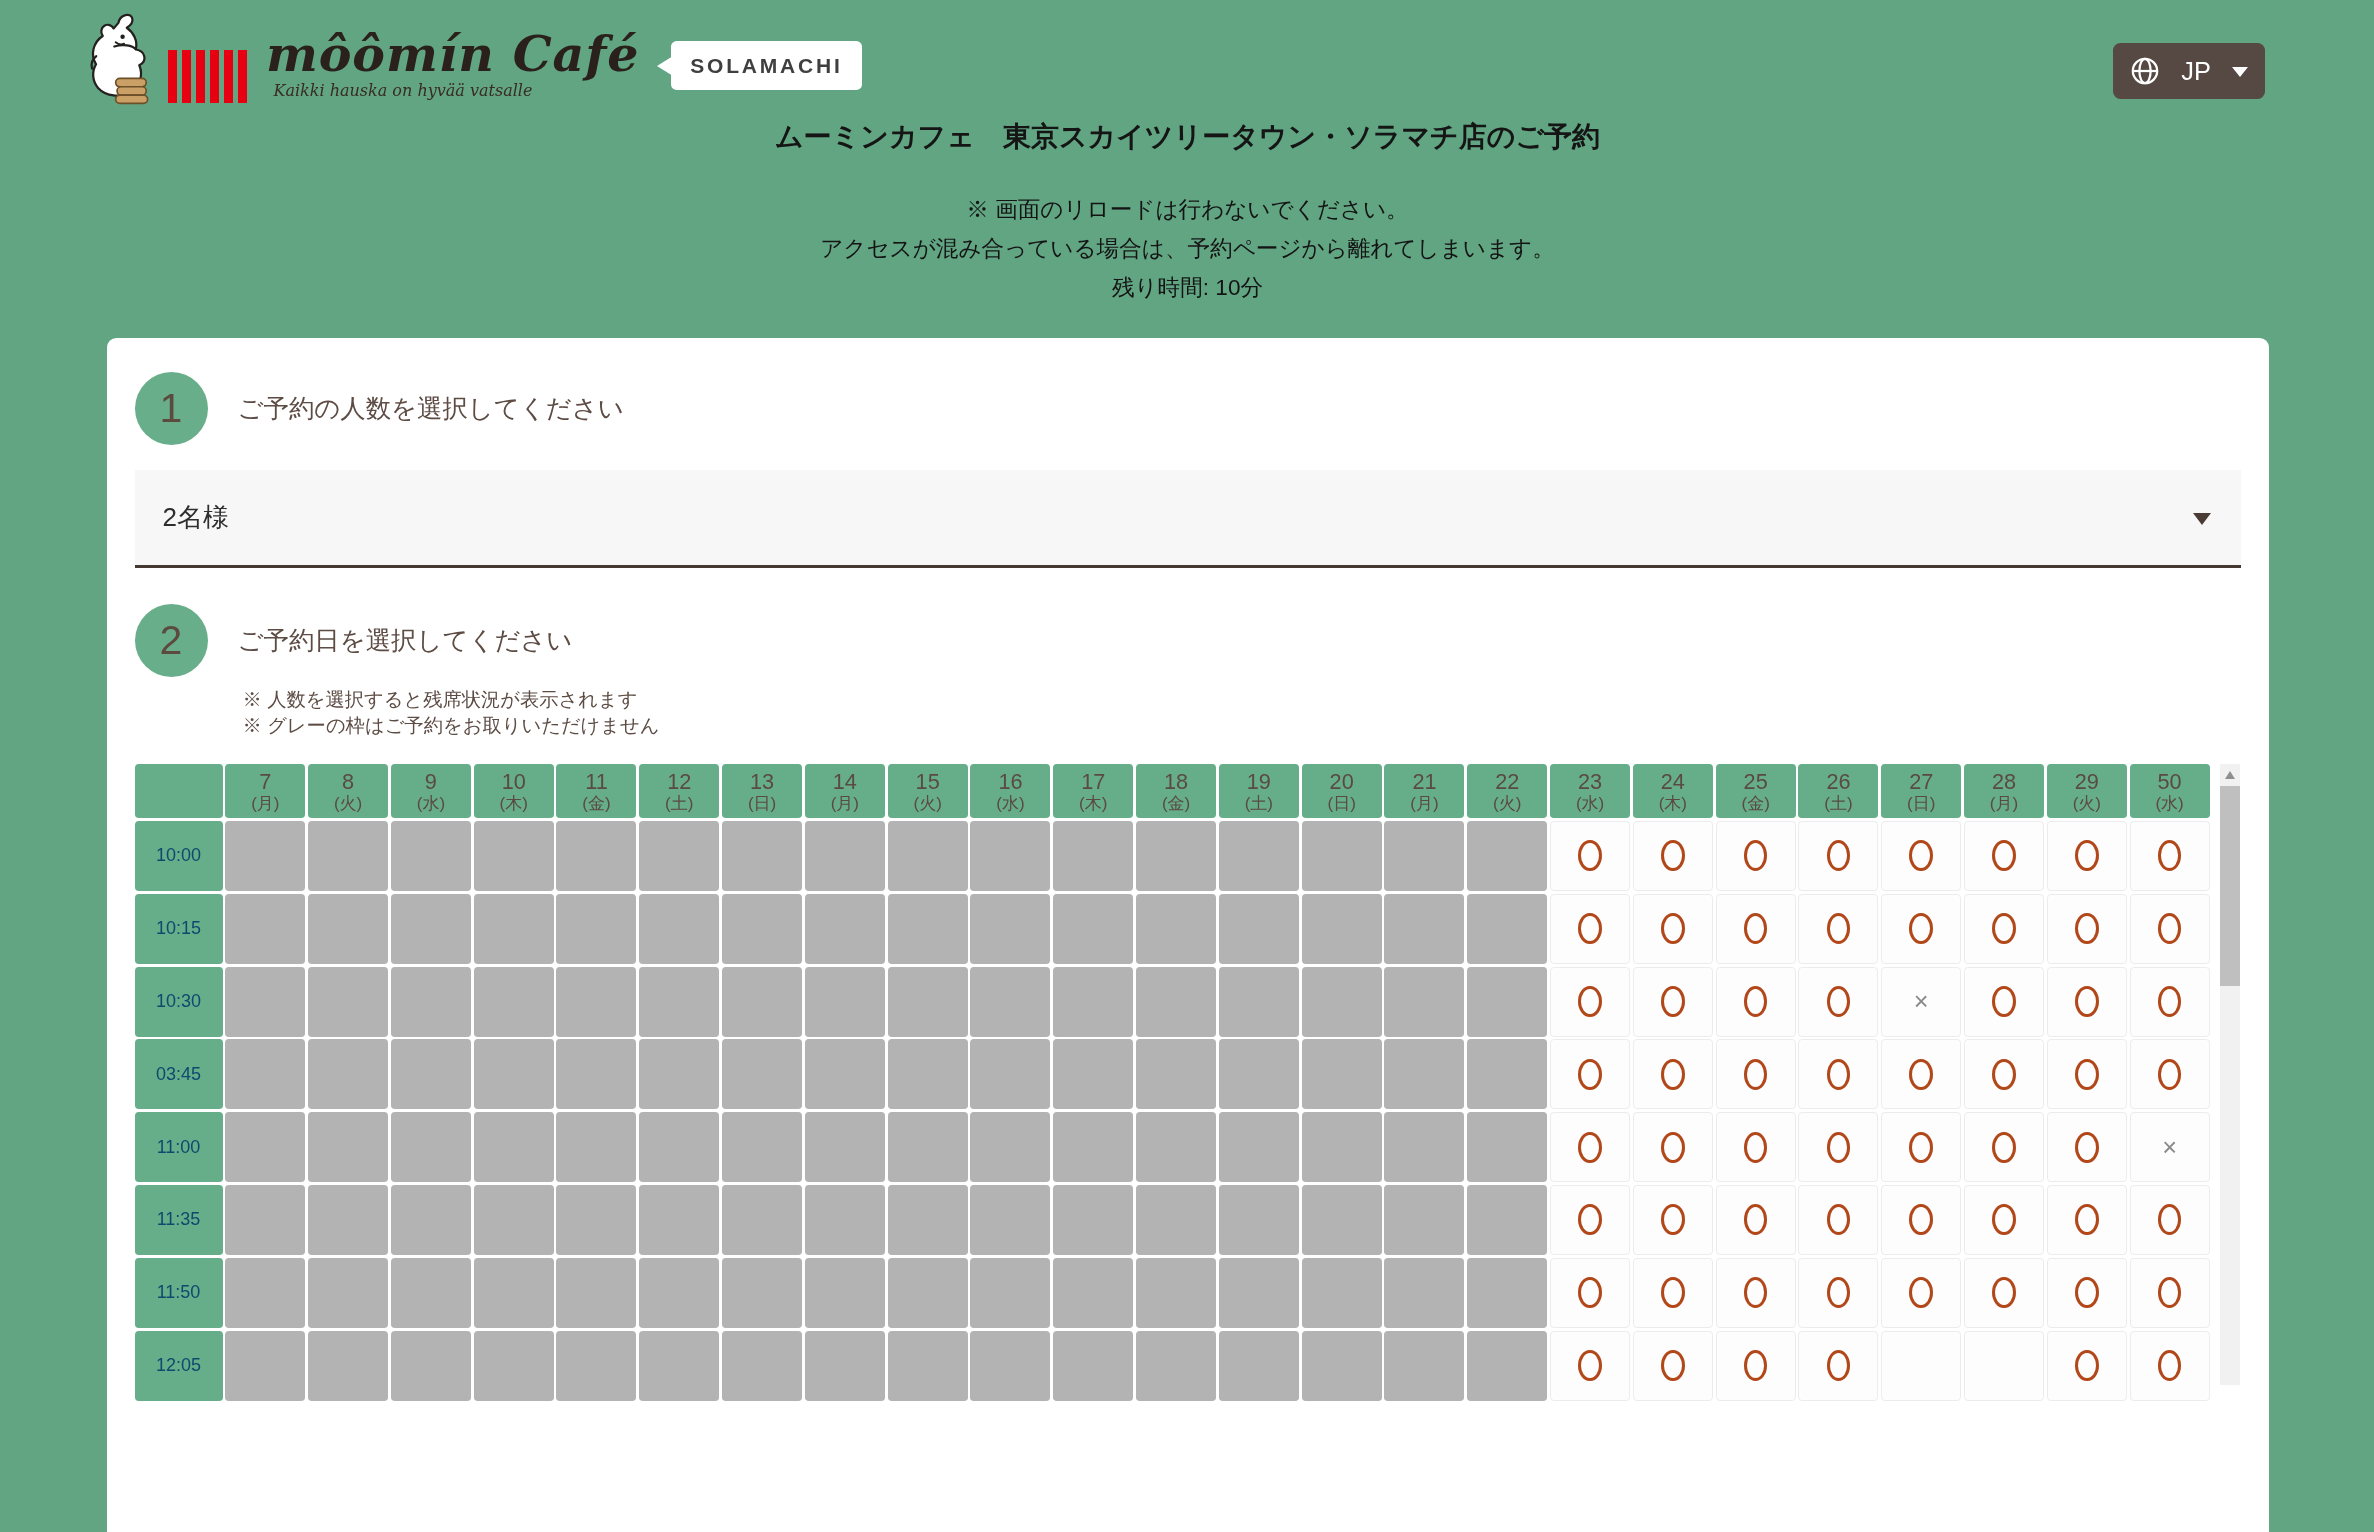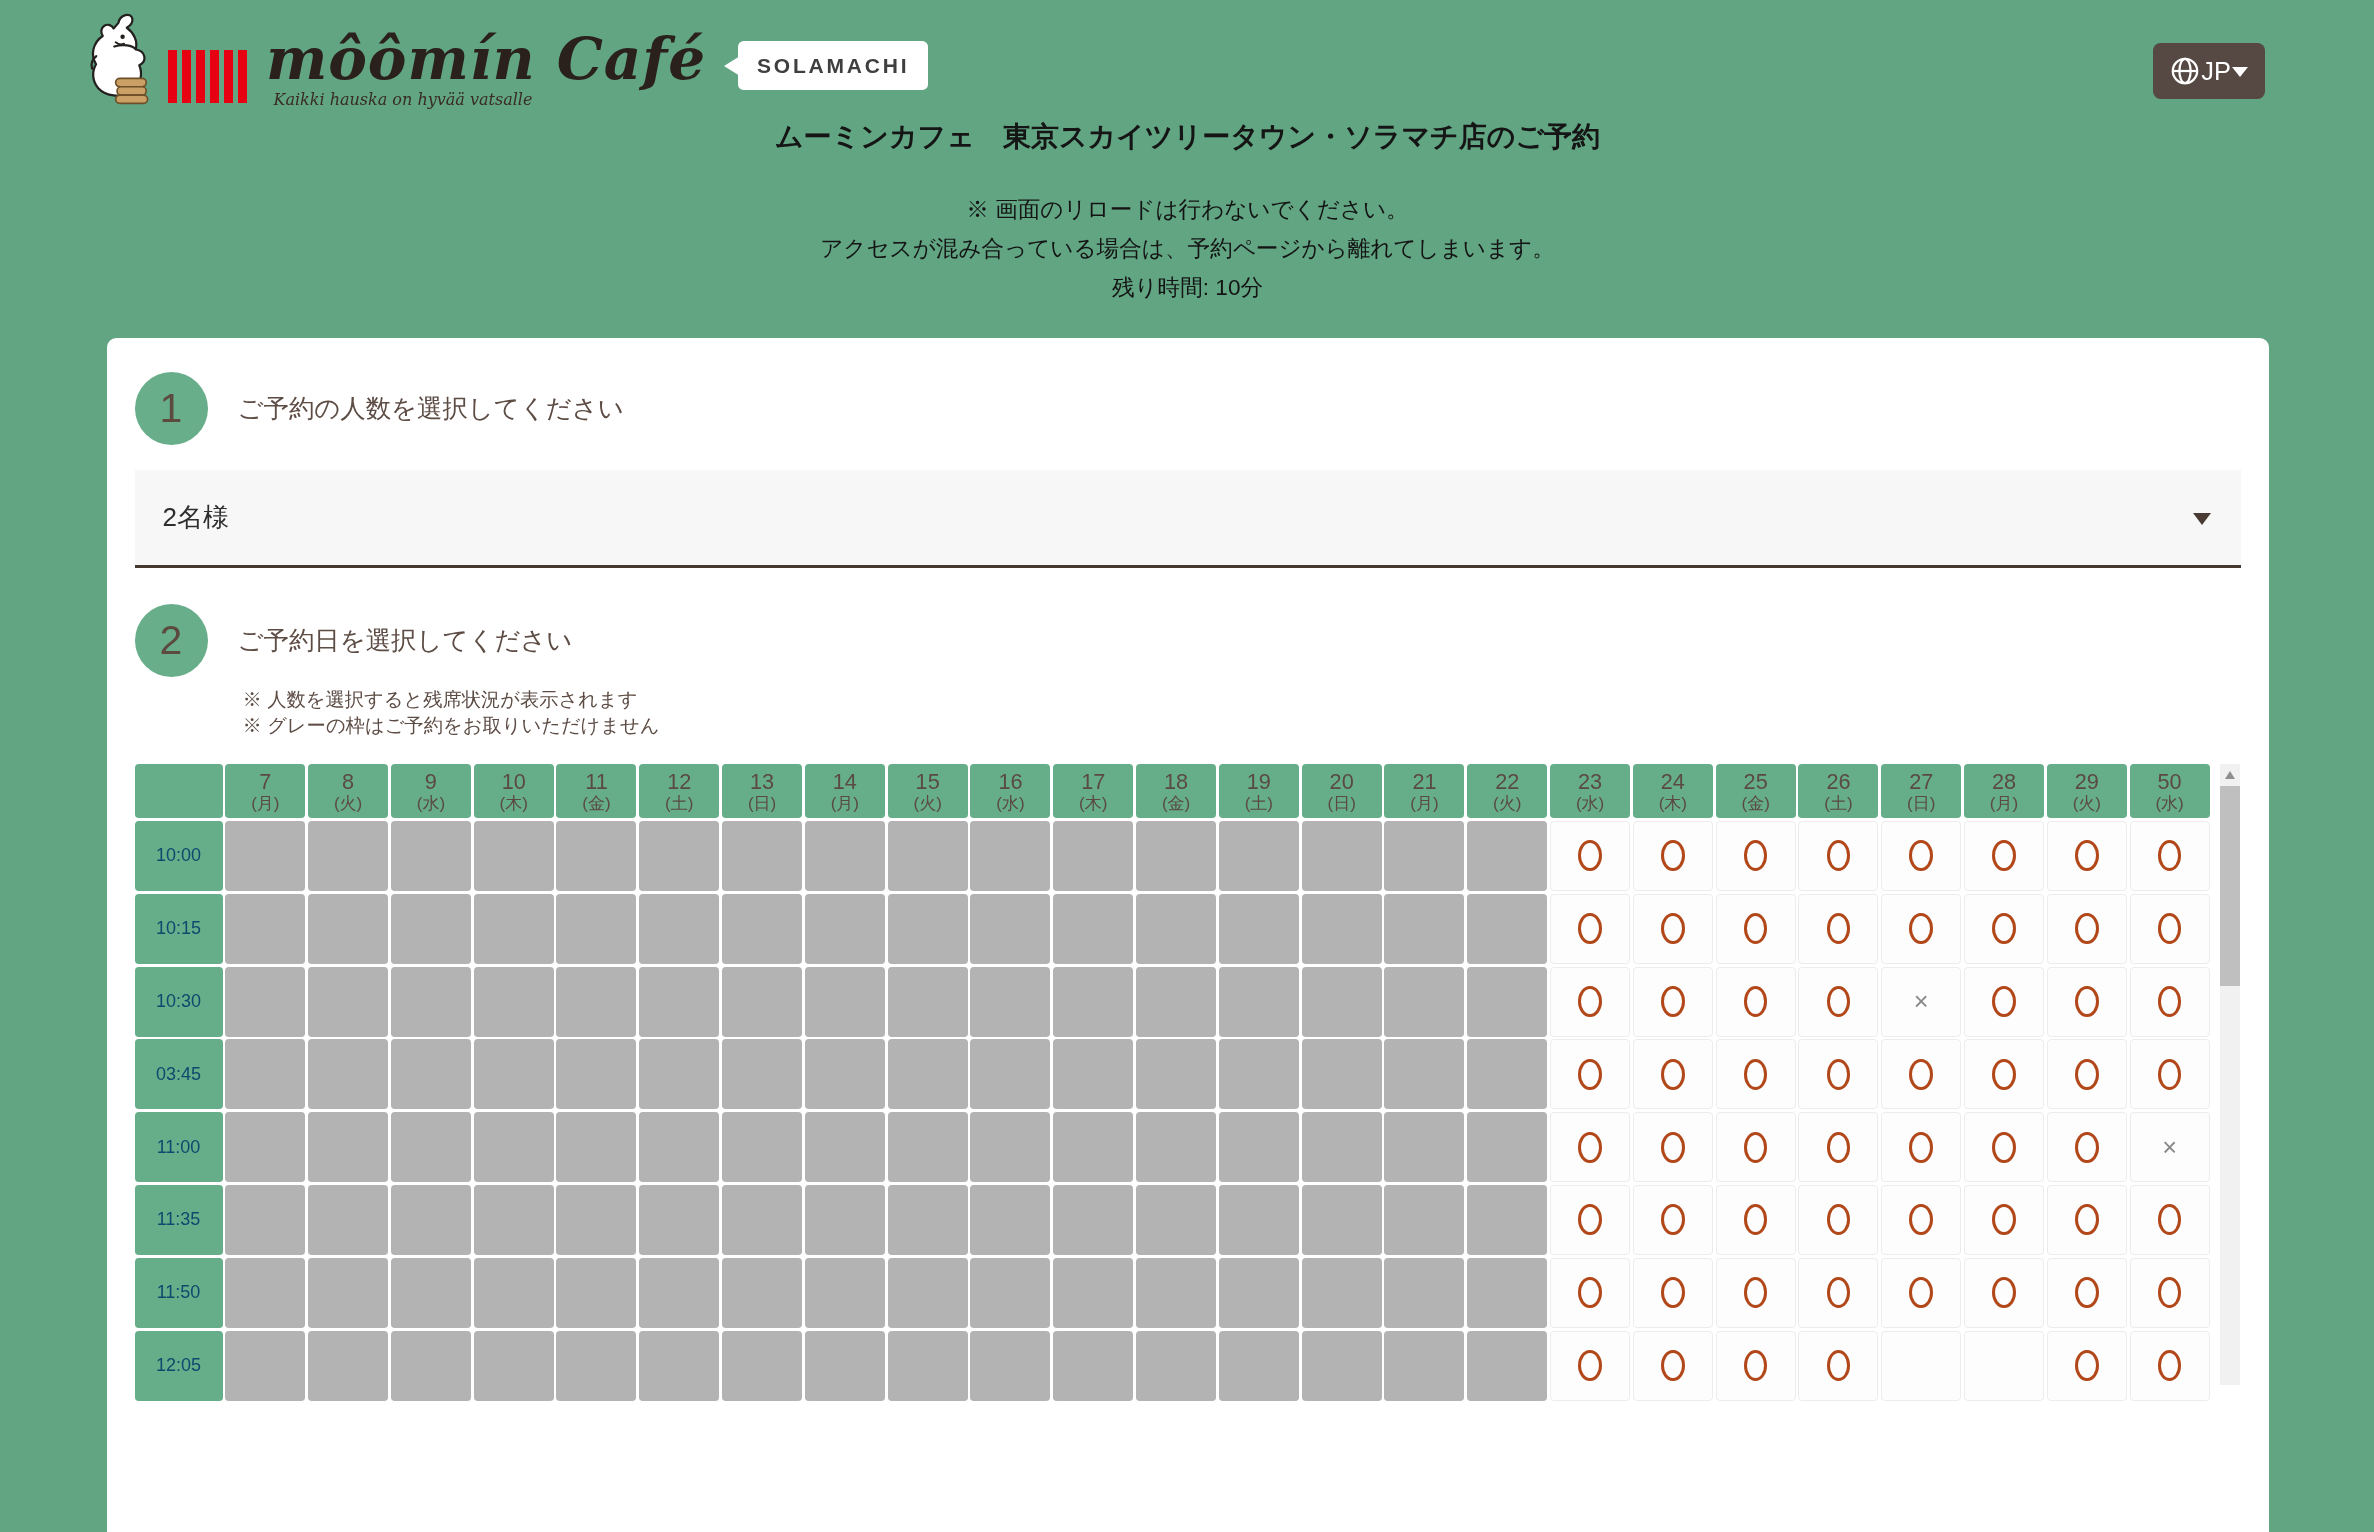--- a/index.html
+++ b/index.html
@@ -11,31 +11,31 @@
   }
 
   
   .topbar { position:relative; height:118px; }
   .logo-wrap { position:absolute; left:68px; top:9.4px; display:flex; align-items:flex-start; }
   .moomin-svg { width:87px; height:100px; }
   .stripes { display:flex; gap:5.6px; margin:41px 0 0 13px; }
   .stripes .bar { width:8.5px; height:53px; background:#e60012; }
   .wordmark-block { margin:21px 0 0 19px; }
   .wordmark { font-family:"DejaVu Serif", serif; font-style:italic; font-weight:700;
-              font-size:58px; color:#2b211c; letter-spacing:0.9px; line-height:1; }
+              font-size:49px; color:#2b211c; letter-spacing:0.9px; line-height:1; }
   .tagline { font-family:"DejaVu Serif", serif; font-style:italic; font-size:16px;
              color:#392c23; margin:1.9px 0 0 7.5px; }
   .badge { position:relative; margin:32px 0 16px 32px; background:#ffffff; border-radius:5.6px;
            padding:12.2px 19px; font-size:21px; letter-spacing:2.8px; color:#3f3f3f; font-weight:bold; }
   .badge::before { content:""; position:absolute; left:-14px; top:50%; transform:translateY(-50%);
            border-top:10.4px solid transparent; border-bottom:10.4px solid transparent;
            border-right:16px solid #ffffff; }
   .lang-btn { position:absolute; right:110px; top:43px; height:56px; background:#564842;
            border:none; border-radius:7.5px; color:#fff; display:flex; align-items:center;
-           gap:1px; padding:0 17px; font-size:25.4px; cursor:pointer; }
+           gap:21px; padding:0 17px; font-size:25.4px; cursor:pointer; }
   .globe-svg { width:30px; height:30px; }
   .caret-down { width:0; height:0; border-left:8.5px solid transparent; border-right:8.5px solid transparent;
            border-top:10.4px solid #ffffff; margin-top:2.8px; }
 
   
   .intro { text-align:center; color:#141414; }
   .intro-title { font-size:28px; font-weight:700; color:#151515; }
   .intro-warnings { margin-top:34px; font-size:22.6px; line-height:39px; color:#141414; }
 
   

